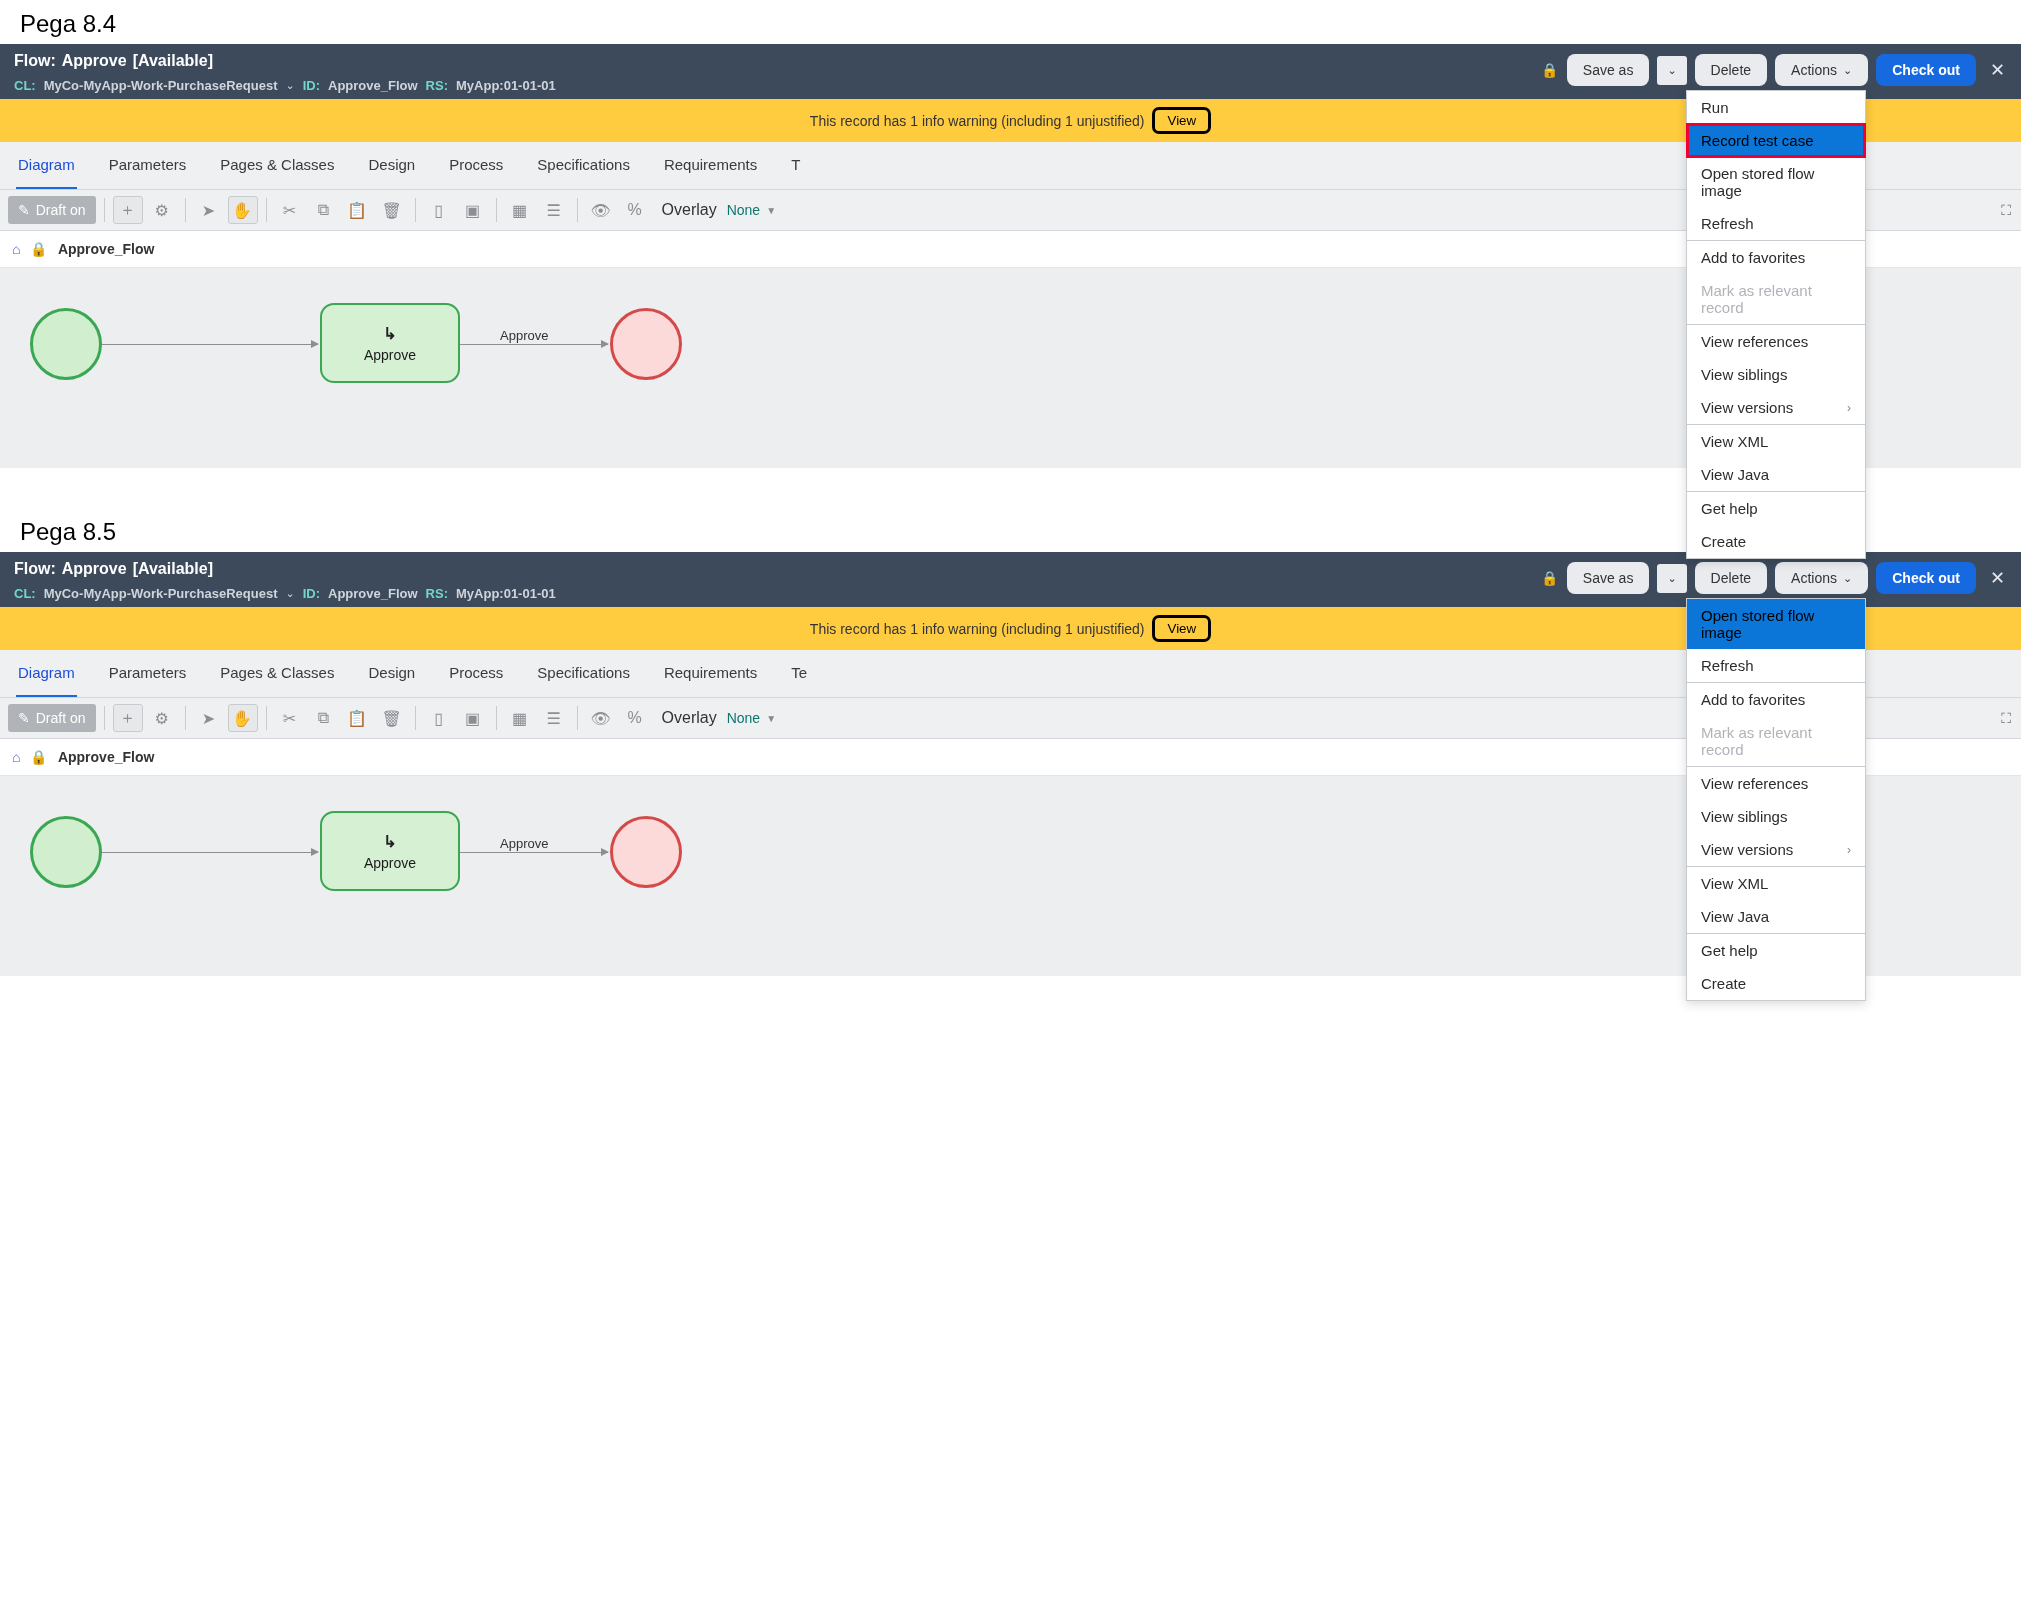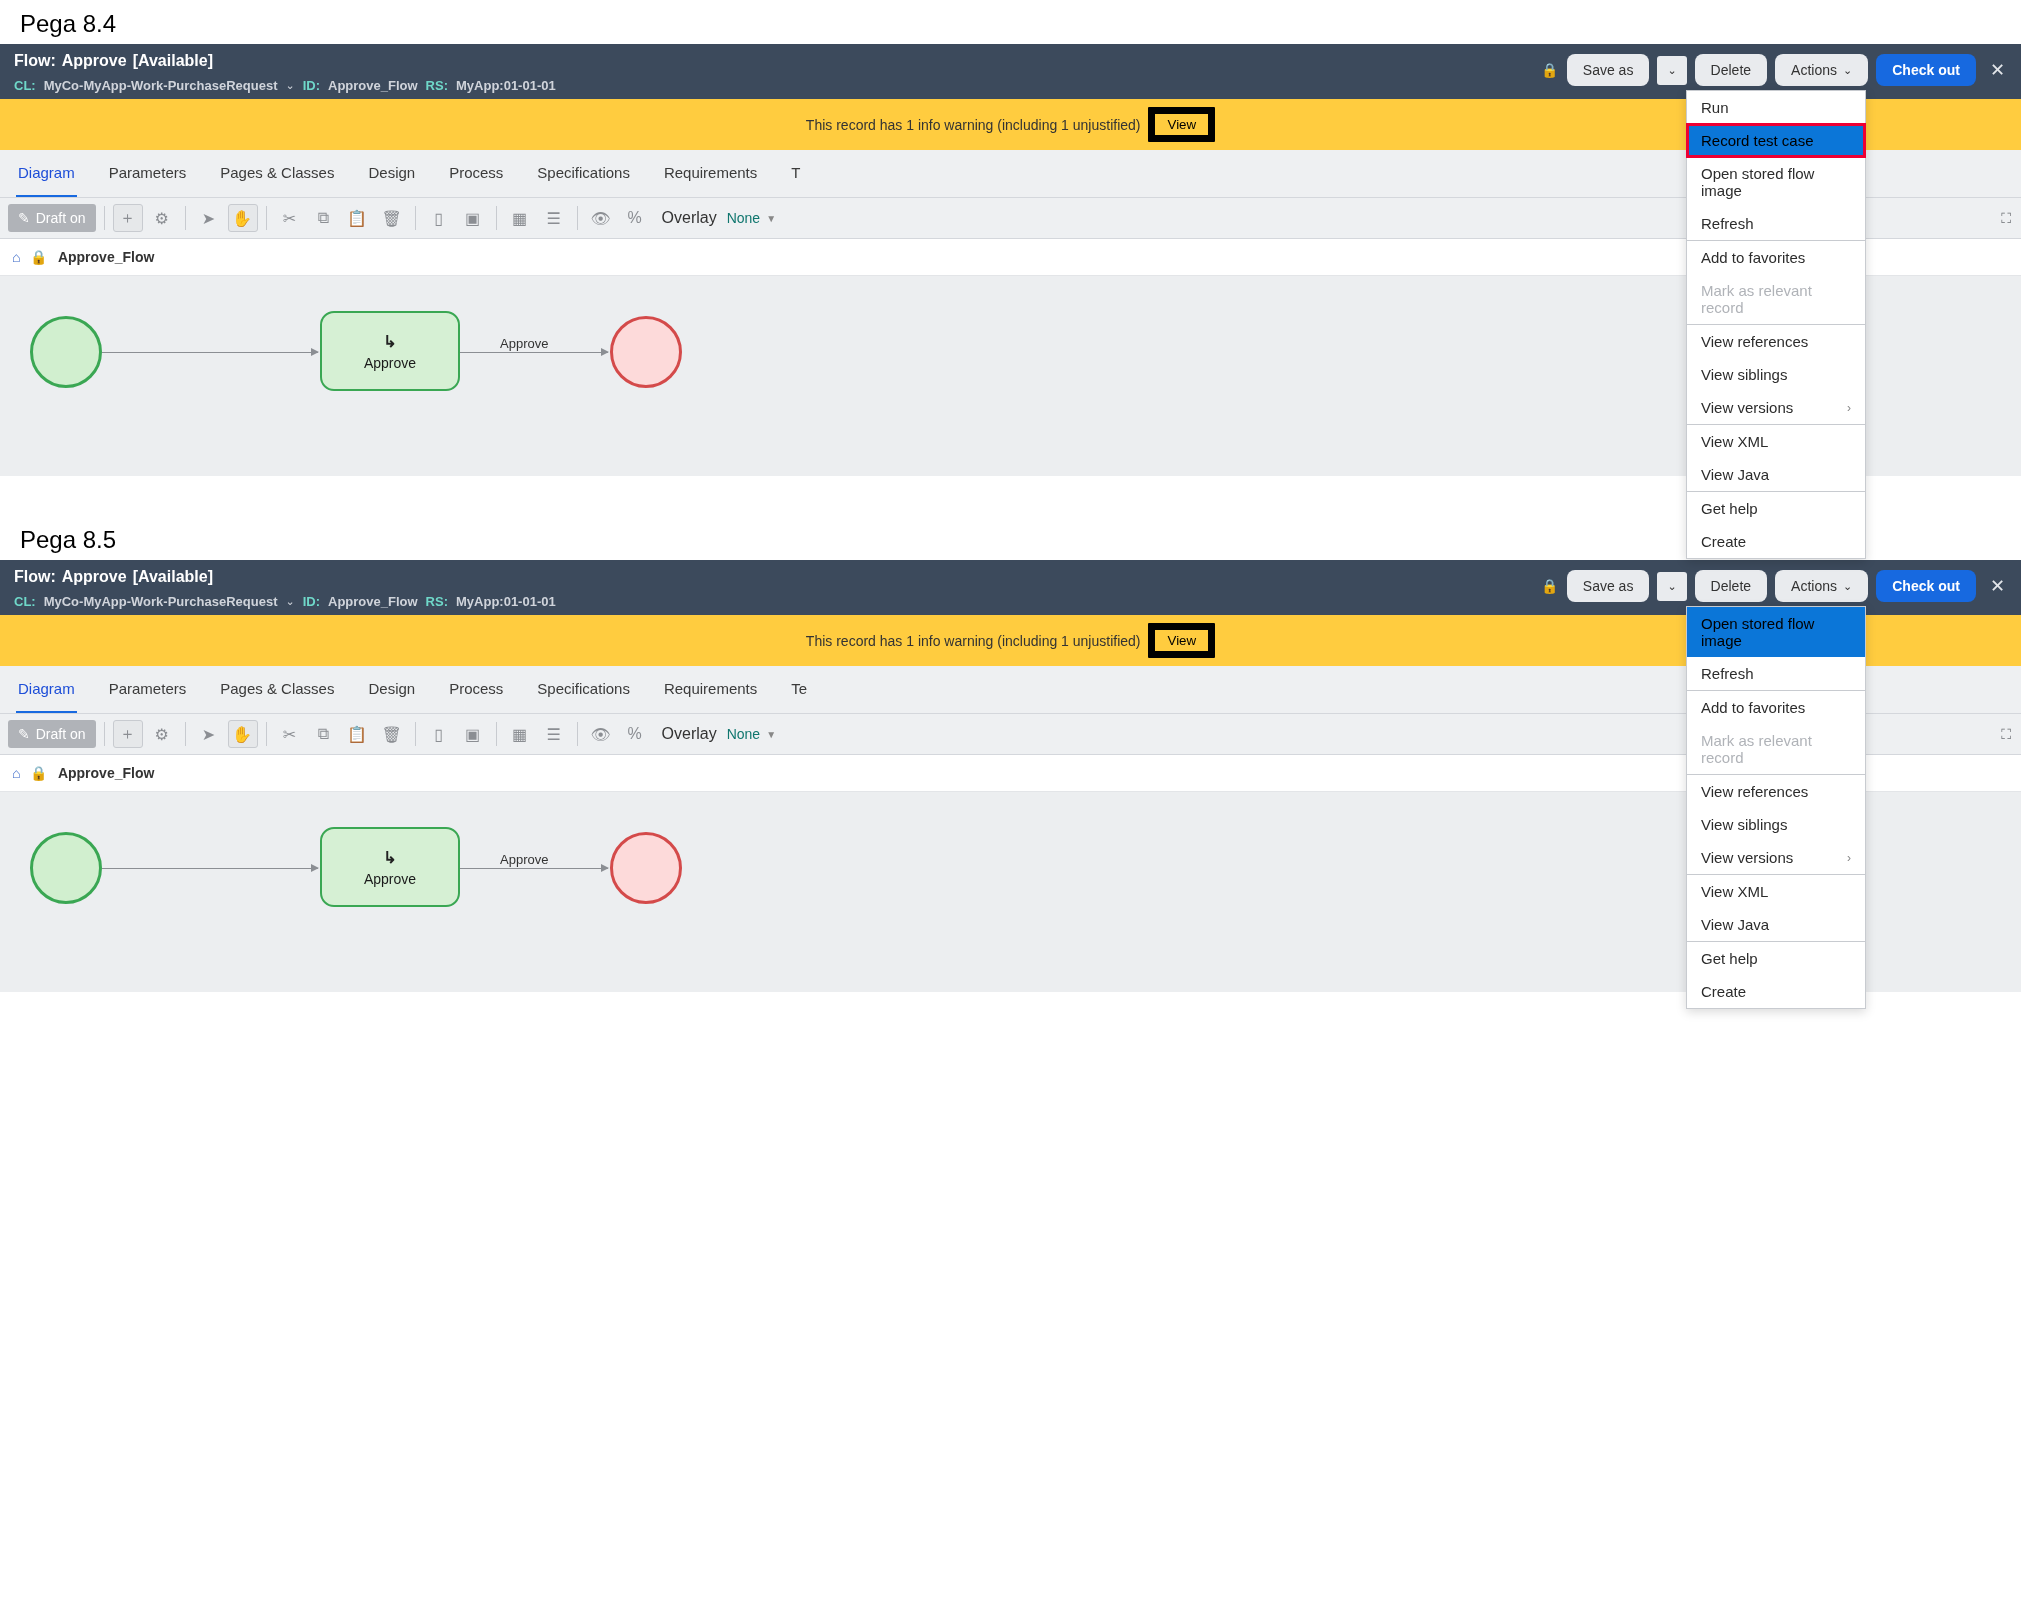--- a/index.html
+++ b/index.html
@@ -97,24 +97,24 @@
     background:#ffcc3f;
     color:#333;
     display:flex;
     justify-content:center;
     align-items:center;
     gap:8px;
     padding:8px 10px;
     font-size:14px;
   }
   .view-btn {
-    border:7px solid #000000;
+    border:3px solid #000000;
     background:transparent;
     padding:3px 12px;
-    border-radius:1px;
+    border-radius:7px;
     cursor:pointer;
   }
   
   .tabs {
     background:#eef0f2;
     border-bottom:1px solid #d4d7dc;
     display:flex;
     gap:30px;
     padding:0 16px;
     font-size:15px;

